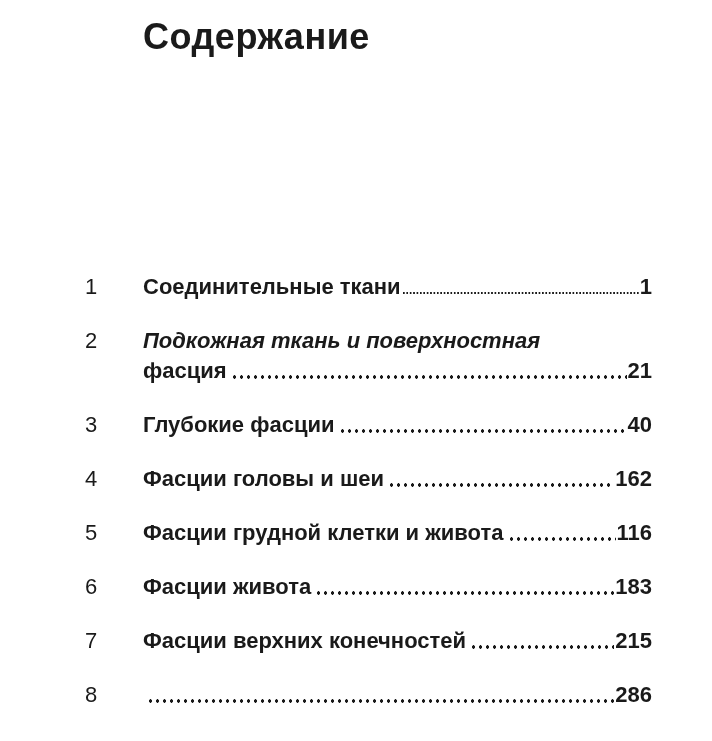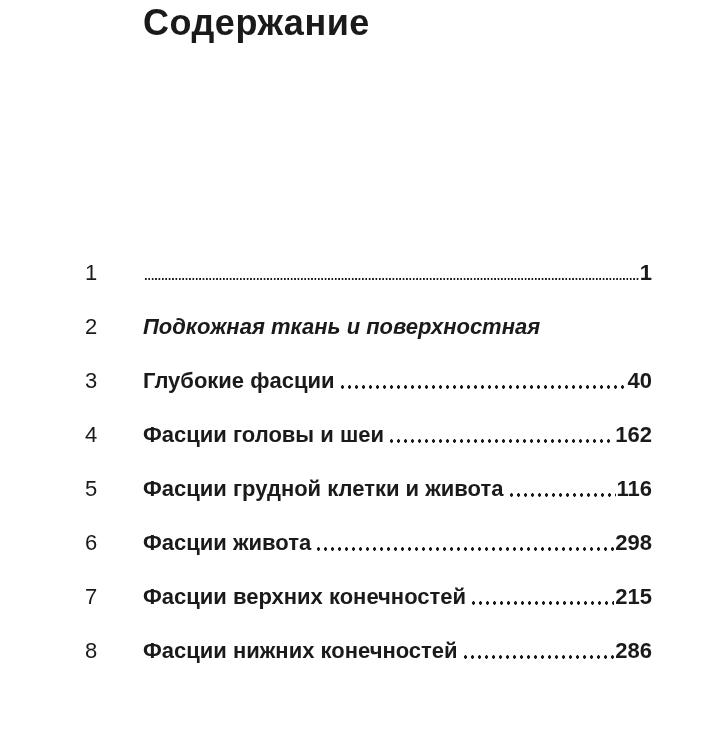--- a/index.html
+++ b/index.html
@@ -13,20 +13,21 @@
     font-family: "Liberation Sans", "DejaVu Sans", sans-serif;
     color: var(--ink);
     overflow: hidden;
   }
   .page {
     width: 712px; height: 741px;
     padding: 0 60px 0 85px;
     background: var(--paper);
   }
   .page-title {
+    margin-top: 14px;
     margin-left: 58px;           
     font-size: 36px;
     font-weight: 700;
     line-height: 46px;
     letter-spacing: 0.5px;
     color: var(--ink);
   }
   .toc-list {
     margin-top: 212px;           
   }
@@ -88,30 +89,36 @@
 <div class="page">
 
   <h1 class="page-title">Содержание</h1>
 
   <div class="toc-list">
 
     <div class="toc-row">
       <span class="toc-num">1</span>
       <div class="toc-body">
         <div class="toc-lead-line">
+          <span class="toc-title">Соединительные ткани</span>
           <span class="leader fine"></span>
           <span class="toc-page">1</span>
         </div>
       </div>
     </div>
 
     <div class="toc-row">
       <span class="toc-num">2</span>
       <div class="toc-body">
         <div class="toc-wrap-line">Подкожная ткань и поверхностная</div>
+        <div class="toc-lead-line">
+          <span class="toc-title">фасция</span>
+          <span class="leader dots"></span>
+          <span class="toc-page">21</span>
+        </div>
       </div>
     </div>
 
     <div class="toc-row">
       <span class="toc-num">3</span>
       <div class="toc-body">
         <div class="toc-lead-line">
           <span class="toc-title">Глубокие фасции</span>
           <span class="leader dots"></span>
           <span class="toc-page">40</span>
@@ -140,41 +147,40 @@
         </div>
       </div>
     </div>
 
     <div class="toc-row">
       <span class="toc-num">6</span>
       <div class="toc-body">
         <div class="toc-lead-line">
           <span class="toc-title">Фасции живота</span>
           <span class="leader dots"></span>
-          <span class="toc-page">298</span>
+          <span class="toc-page">183</span>
         </div>
       </div>
     </div>
 
     <div class="toc-row">
       <span class="toc-num">7</span>
       <div class="toc-body">
         <div class="toc-lead-line">
           <span class="toc-title">Фасции верхних конечностей</span>
           <span class="leader dots"></span>
           <span class="toc-page">215</span>
         </div>
       </div>
     </div>
 
     <div class="toc-row">
       <span class="toc-num">8</span>
       <div class="toc-body">
         <div class="toc-lead-line">
-          <span class="toc-title">Фасции нижних конечностей</span>
           <span class="leader dots"></span>
           <span class="toc-page">286</span>
         </div>
       </div>
     </div>
 
   </div>
 </div>
 
 </body></html>

